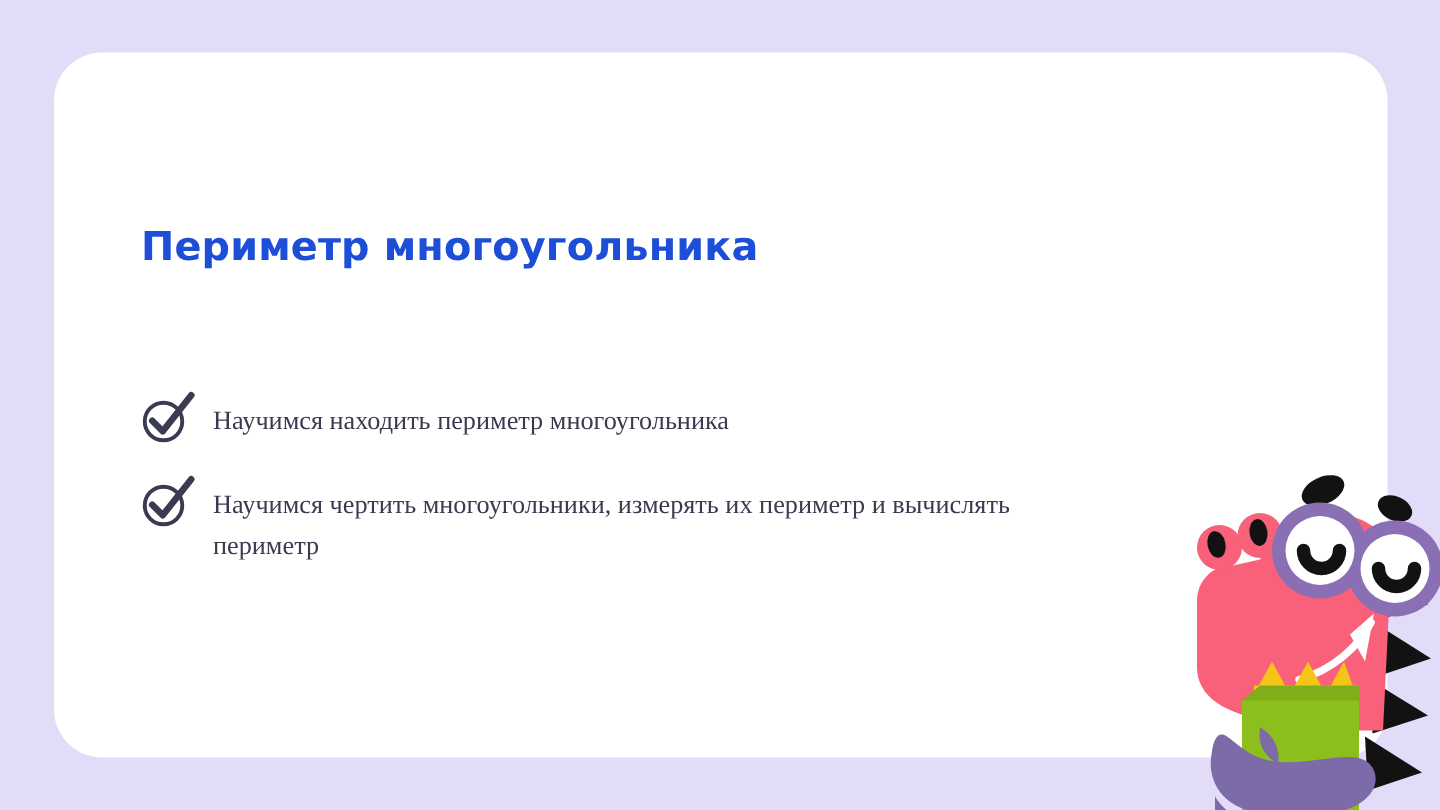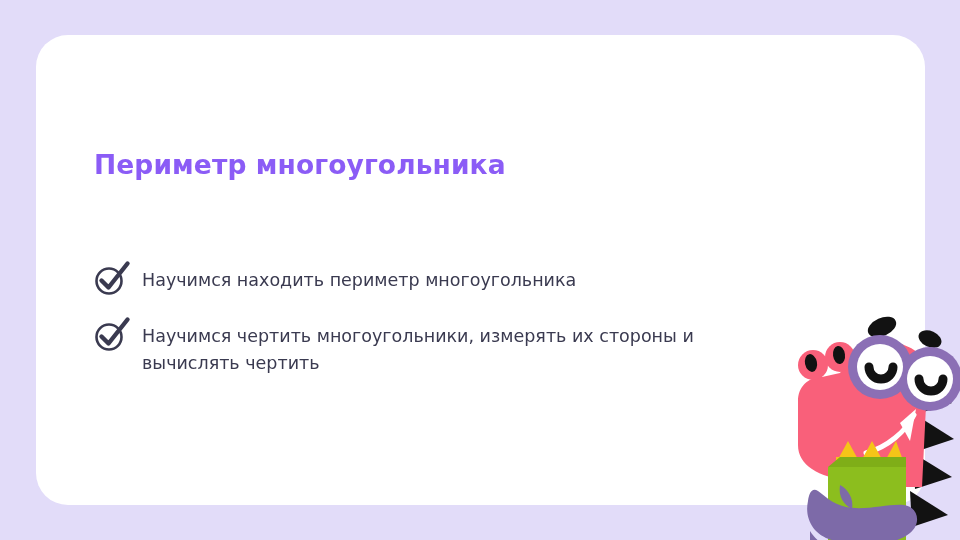--- a/index.html
+++ b/index.html
@@ -36,32 +36,33 @@
   
   #title-block {
     position: absolute;
     left: 58px;
     top: 112px;
     width: 700px;
   }
   .title-line {
     font-size: 26.5px;
     font-weight: bold;
-    color: #8b5cf6;
+    color: #1d4ed8;
     letter-spacing: 0.1px;
     line-height: 36px;
     white-space: nowrap;
   }
 
   
   #bullets {
     position: absolute;
     left: 56px;
     top: 228px;
     width: 700px;
+    font-family: Liberation Serif, serif;
   }
   .bullet-row {
     display: flex;
     align-items: flex-start;
     margin-bottom: 22px;
   }
   .bullet-icon {
     flex: 0 0 auto;
     width: 40px;
     height: 38px;
@@ -111,21 +112,21 @@
         <span class="bullet-text">Научимся находить периметр многоугольника</span>
       </div>
 
       <div class="bullet-row">
         <span class="bullet-icon">
           <svg viewBox="0 0 40 38" width="40" height="38" aria-hidden="true">
             <circle cx="17" cy="22" r="12.5" fill="none" stroke="#3A3A50" stroke-width="2.6"></circle>
             <path d="M9.5 21.5 L16.5 28.5 L35.5 4.5" fill="none" stroke="#3A3A50" stroke-width="4.4" stroke-linecap="round" stroke-linejoin="round"></path>
           </svg>
         </span>
-        <span class="bullet-text">Научимся чертить многоугольники, измерять их стороны и вычислять чертить</span>
+        <span class="bullet-text">Научимся чертить многоугольники, измерять их периметр и вычислять периметр</span>
       </div>
 
     </div>
   </div>
 
   <div id="mascot">
     <svg viewBox="0 0 200 245" width="200" height="245" aria-hidden="true">
 
       <g>
         <path d="M148 74 L182 98 L150 108 Z" fill="#121212"></path>

